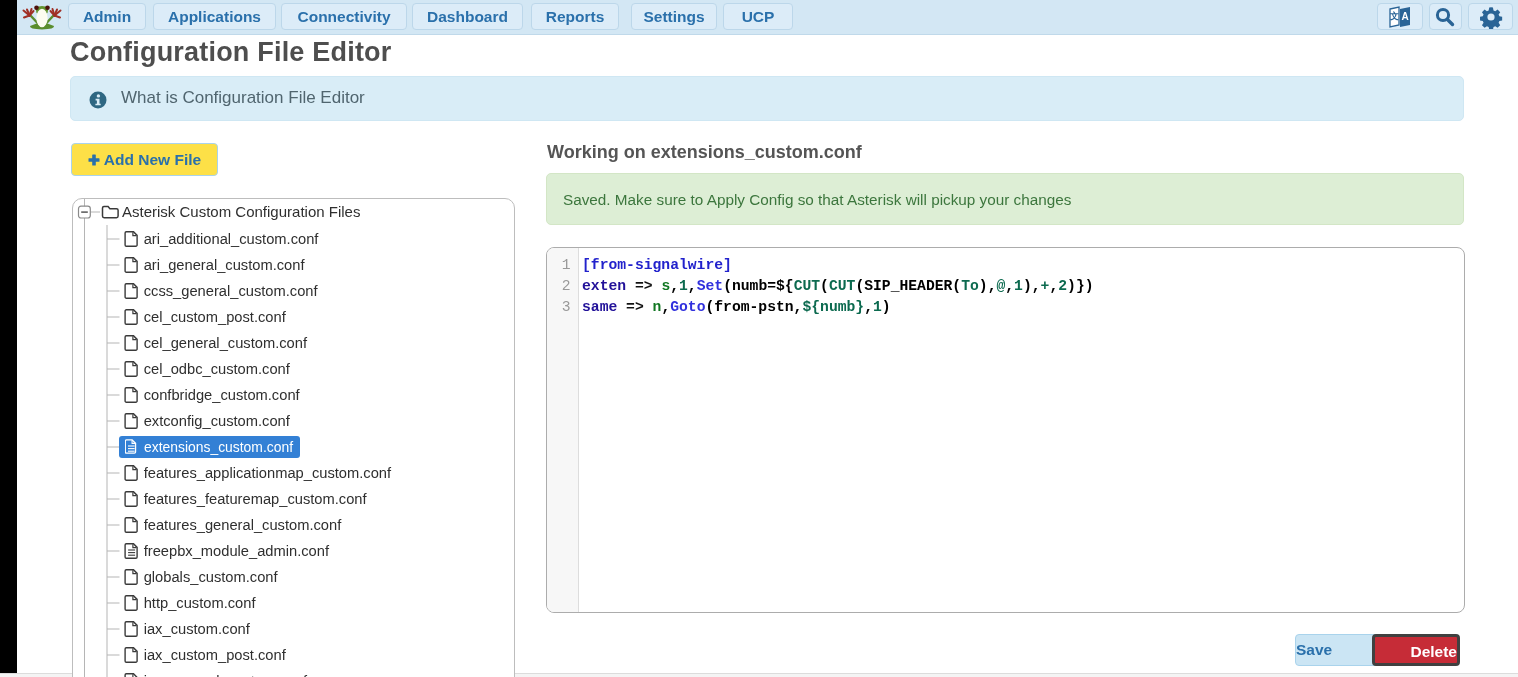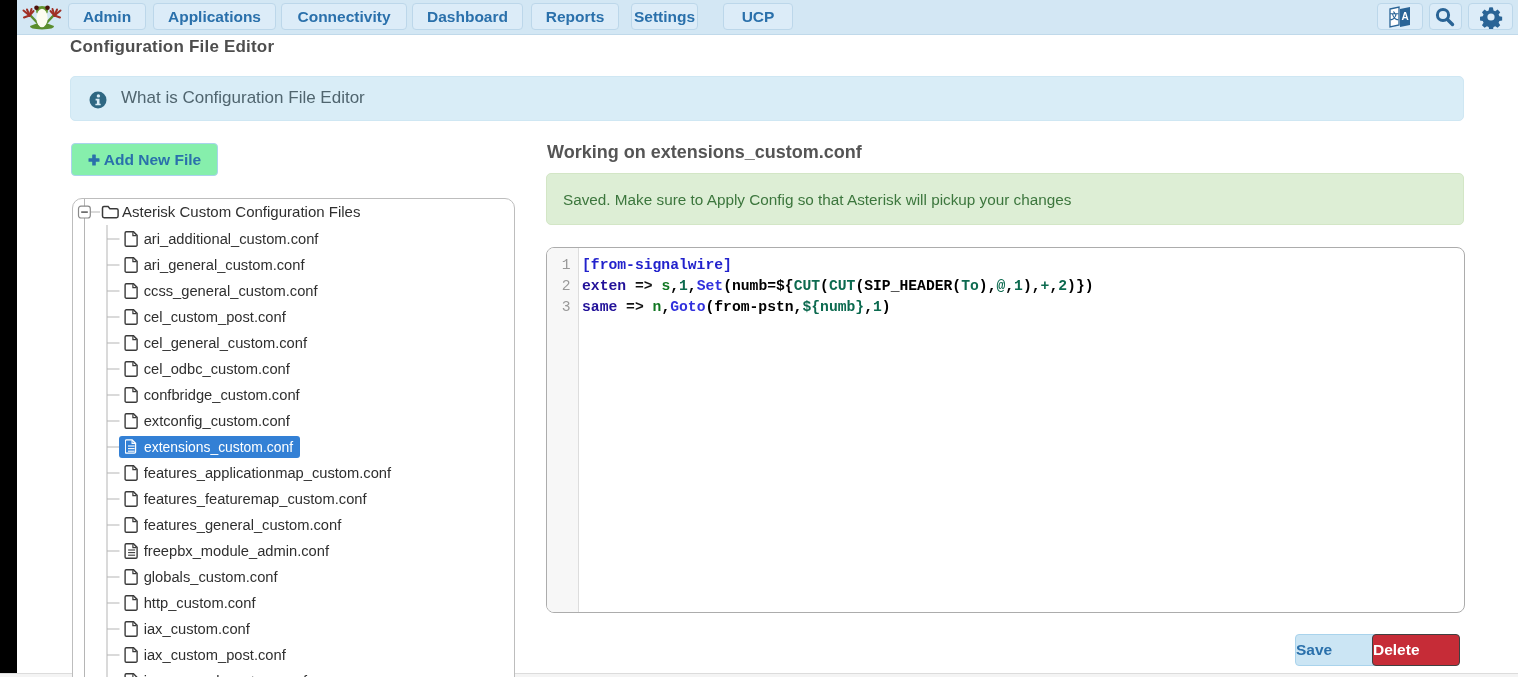--- a/index.html
+++ b/index.html
@@ -9,27 +9,27 @@
   .abs { position:absolute; }
 
   
   #navbar { left:0; top:0; width:1518px; height:35px; background:#d3e7f4; border-bottom:1px solid #c0d9ea; }
   .navbtn { position:absolute; top:3px; height:27px; background:#dcecf8; border:1px solid #bcd7ea;
     border-radius:4px; color:#2a70ab; font-weight:bold; font-size:15.5px; line-height:25px; text-align:center; }
   .icobtn { position:absolute; top:3px; height:27px; background:#dcecf8; border:1px solid #bcd7ea; border-radius:4px; }
 
   #leftbar { left:0; top:0; width:17px; height:673px; background:#000; z-index:5; }
 
-  h1 { position:absolute; left:70px; top:37px; font-size:17px; color:#4e4e4e; font-weight:bold;
+  h1 { position:absolute; left:70px; top:37px; font-size:27px; color:#4e4e4e; font-weight:bold;
     letter-spacing:0.2px; }
 
   #alert-info { left:70px; top:76px; width:1394px; height:45px; background:#d9edf7; border:1px solid #cfe7f3; border-radius:5px; }
   #alert-info .txt { position:absolute; left:50px; top:11px; font-size:17px; color:#50656f; }
 
-  #addbtn { left:71px; top:143px; width:147px; height:33px; background:#86efac; border:1px solid #a9d3ec;
+  #addbtn { left:71px; top:143px; width:147px; height:33px; background:#fde047; border:1px solid #a9d3ec;
     border-radius:4px; color:#2a70ab; font-weight:bold; font-size:15.5px; line-height:31px; text-align:center; }
 
   #treepanel { left:72px; top:198px; width:443px; height:500px; background:#fff;
     border:1px solid #bdbdbd; border-radius:10px; z-index:4; }
   .trow { position:absolute; left:70.7px; font-size:14.7px; color:#2f2f2f; white-space:nowrap; line-height:20px; }
   #rootrow { position:absolute; left:49px; font-size:15px; color:#2f2f2f; white-space:nowrap; line-height:20px; }
   #selrow { position:absolute; left:46px; top:237px; width:181px; height:22px; background:#3380d5;
     border-radius:3px; color:#fff; font-size:15px; line-height:22px; }
   #selrow span { margin-left:25px; font-size:13.9px; }
 
@@ -46,22 +46,22 @@
     white-space:pre; color:#000; line-height:21px; font-size:14.7px; font-weight:bold; }
   .cm-hd { color:#2222cc; font-weight:bold; }
   .cm-atom { color:#221199; }
   .cm-arrow { font-weight:bold; color:#111; }
   .cm-grn { color:#117722; }
   .cm-tea { color:#0c6a4f; }
   .cm-fn { color:#3030dd; font-weight:bold; }
 
   #savebtn { left:1295px; top:634px; width:93px; height:32px; background:#cbe5f4; border:1px solid #a9d3ec;
     border-radius:4px; color:#2a70ab; font-weight:bold; font-size:15.5px; line-height:30px; text-align:left; }
-  #delbtn { left:1372px; top:634px; width:88px; height:32px; background:#c62c37; border:1px solid #404040;
-    border-radius:4px; color:#fff; font-weight:bold; font-size:15.5px; line-height:30px; text-align:left; }
+  #delbtn { left:1372px; top:634px; width:88px; height:32px; background:#c62c37; border:3px solid #404040;
+    border-radius:4px; color:#fff; font-weight:bold; font-size:15.5px; line-height:30px; text-align:right; }
 
   #footer { left:0; top:673px; width:1518px; height:4px; background:#f4f4f4; border-top:1px solid #dcdcdc; z-index:3; }
 </style>
 </head>
 <body>
 <div id="page">
 
   <div class="abs" id="navbar"></div>
 
   <svg class="abs" style="left:21px; top:3px;" width="42" height="29" viewBox="0 0 42 29">
@@ -92,21 +92,21 @@
         <path d="M33.5 12.5 L29.5 8"></path>
         <path d="M33.5 12.5 L39 14.5"></path>
     </g>
   </svg>
 
   <div class="navbtn" style="left:68px; width:78px;">Admin</div>
   <div class="navbtn" style="left:153px; width:123px;">Applications</div>
   <div class="navbtn" style="left:281px; width:126px;">Connectivity</div>
   <div class="navbtn" style="left:412px; width:111px;">Dashboard</div>
   <div class="navbtn" style="left:531px; width:88px;">Reports</div>
-  <div class="navbtn" style="left:631px; width:67px;">Settings</div>
+  <div class="navbtn" style="left:631px; width:86px;">Settings</div>
   <div class="navbtn" style="left:723px; width:70px;">UCP</div>
 
   <div class="icobtn" style="left:1377px; width:46px;">
     <svg width="24" height="24" viewBox="0 0 24 24" style="position:absolute;left:10px;top:1px;">
       <path d="M2 4 L11 2 L11 20 L2 22 Z" fill="#fff" stroke="#2a6496" stroke-width="1.3"></path>
       <path d="M12 4 L22 2 L22 20 L12 22 Z" fill="#2a6496"></path>
       <text x="17" y="15" font-size="10" font-weight="bold" fill="#fff" text-anchor="middle" font-family="Liberation Sans">A</text>
       <text x="6.5" y="14" font-size="9" font-weight="bold" fill="#2a6496" text-anchor="middle" font-family="Liberation Sans">文</text>
     </svg>
   </div>

